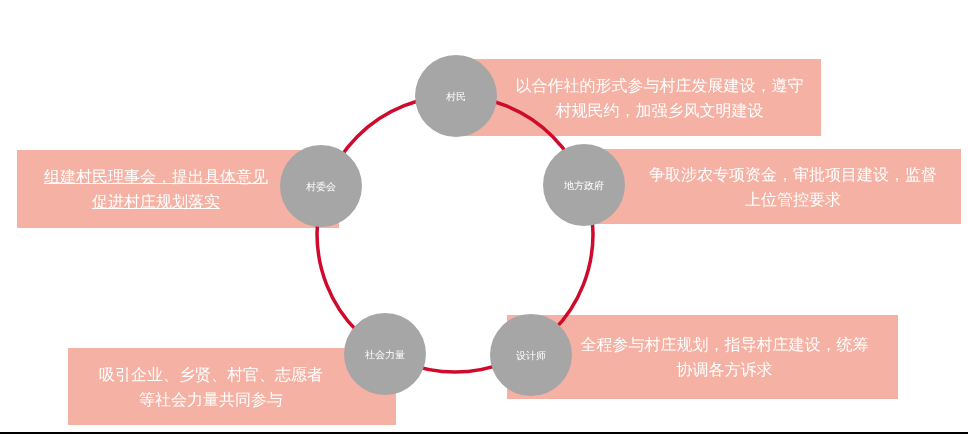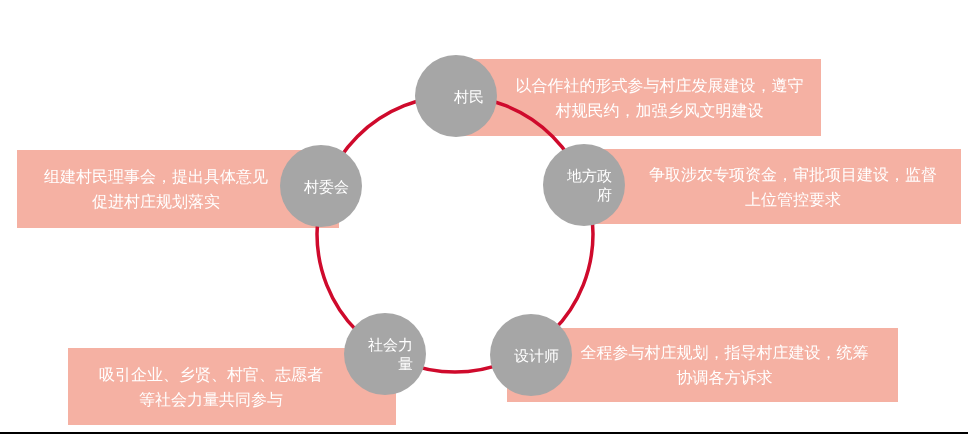--- a/index.html
+++ b/index.html
@@ -24,34 +24,34 @@
     color:var(--text-on-color);
     display:flex;align-items:center;justify-content:center;
     text-align:center;
     font-size:16px;line-height:25px;
     white-space:pre-line;
     z-index:1;
     box-sizing:border-box;
   }
   .box-villagers        {left:458px;top:59px;  width:363px;height:77px;padding-left:50px;padding-right:10px;}
   .box-local-government {left:576px;top:149px; width:385px;height:75px;padding-left:54px;padding-right:5px;}
-  .box-village-committee{left:17px; top:150px; width:322px;height:78px;padding-right:52px;padding-left:8px;}
+  .box-village-committee{left:17px; top:150px; width:322px;height:78px;padding-right:52px;padding-left:8px;text-decoration:underline;}
   .box-social-forces    {left:68px; top:320px; width:328px;height:77px;padding-right:54px;padding-left:12px;margin-top:28px;}
-  .box-designer         {left:507px;top:328px; width:391px;height:74px;padding-left:58px;padding-right:14px;}
+  .box-designer         {left:507px;top:315px; width:391px;height:84px;padding-left:58px;padding-right:14px;}
   
   .ring-svg{position:absolute;left:0;top:0;z-index:2;pointer-events:none;}
   
   .node-circle{
     position:absolute;
     width:82px;height:82px;border-radius:50%;
     background:var(--node-bg);
     color:var(--text-on-color);
     display:flex;align-items:center;justify-content:center;
-    text-align:right;
-    font-size:15px;line-height:19px;
+    text-align:center;
+    font-size:10px;line-height:19px;
     z-index:3;
   }
   .node-circle .lbl{display:block;width:56px;}
   .circle-villagers        {left:415px;top:55px;}
   .circle-local-government {left:543px;top:144px;}
   .circle-village-committee{left:280px;top:145px;}
   .circle-social-forces    {left:344px;top:313px;}
   .circle-designer         {left:490px;top:314px;}
   
   .bottom-rule{

